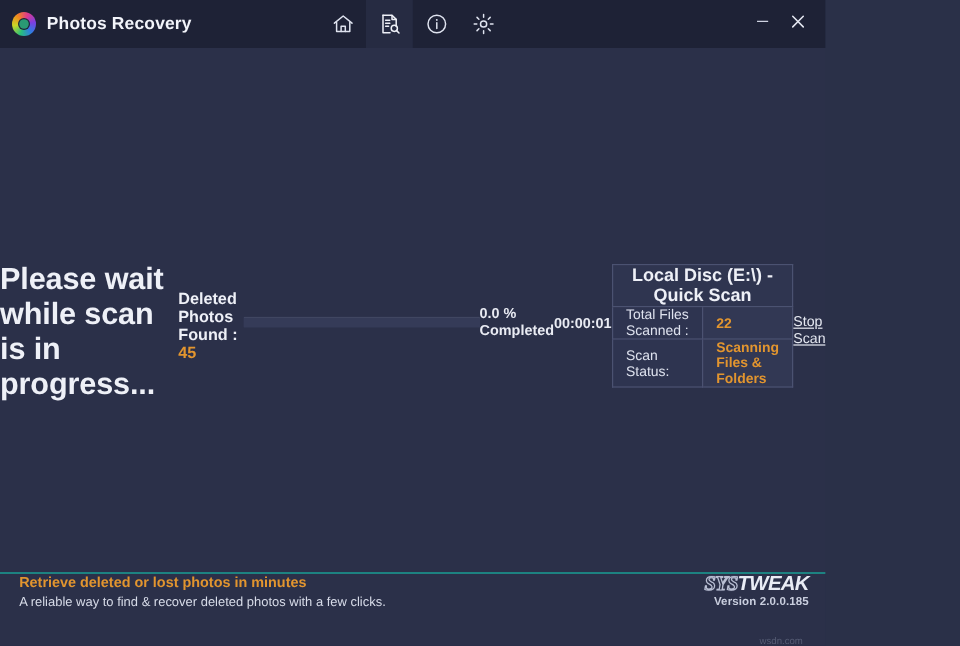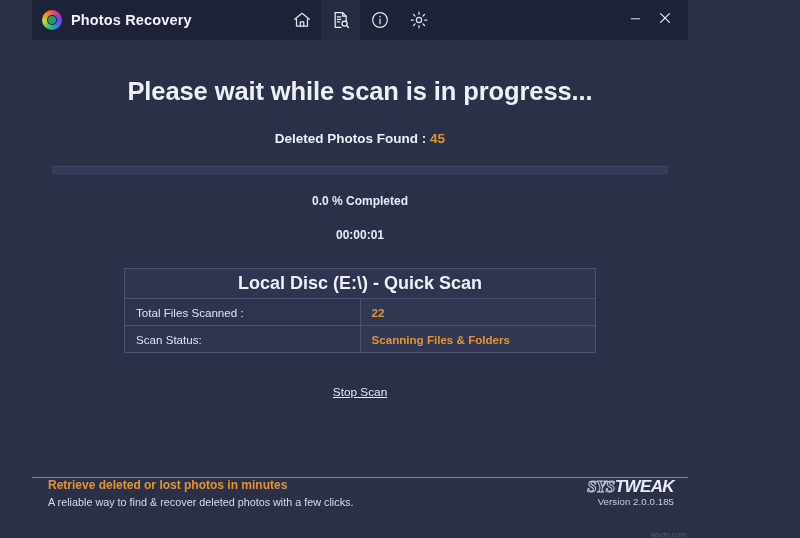--- a/index.html
+++ b/index.html
@@ -9,21 +9,20 @@
     font-family:"Liberation Sans", sans-serif;
     color:#e8eaf2;
     -webkit-font-smoothing:antialiased;
   }
   #app {
     position:relative;
     width:688px; height:538px;
     background:#2b3049;
     display:flex; flex-direction:column;
     overflow:hidden;
-    padding-left:32px;
   }
 
   
   .titlebar {
     position:relative;
     height:40px; flex:0 0 40px;
     background:#1e2236;
     display:flex; align-items:center;
   }
   .tb-logo {
@@ -67,21 +66,21 @@
   .winbtn {
     width:30px; height:40px;
     display:flex; align-items:center; justify-content:center;
     cursor:pointer; color:#cfd3e2;
   }
   .winbtn.close { margin-right:8px; }
 
   
   .content {
     flex:1 1 auto; position:relative;
-    display:flex; flex-direction:column; align-items:center;
+    display:flex; flex-direction:row; align-items:center;
   }
   .h1 {
     margin-top:37px;
     font-size:25.5px; font-weight:bold; color:#eef0f7;
     letter-spacing:-.1px;
   }
   .sub {
     margin-top:7px;
     font-size:11.5px; color:#c3c8db;
   }
@@ -126,21 +125,21 @@
     border:1px solid #4b5271;
     padding:0 11px;
     height:27px;
     font-size:11.6px;
     text-align:left;
     font-weight:normal;
   }
   .scantable .thead {
     text-align:center;
     font-weight:bold;
-    font-size:18px;
+    font-size:15px;
     color:#eef0f7;
     height:30px;
     background:#2f3550;
   }
   .scantable .lbl {
     width:158px;
     color:#dfe3ef;
     background:#2e3450;
   }
   .scantable .val {
@@ -173,23 +172,23 @@
     font-size:17px; font-weight:bold; font-style:italic;
     letter-spacing:-.6px; line-height:1;
     color:#e9ecf5;
   }
   .brand .sys {
     color:#2b3049;
     -webkit-text-stroke:1px #b9bfd4;
     text-shadow:0 0 1px #b9bfd4;
     font-family:Liberation Serif, serif;
   }
-  .version { font-size:9.6px; color:#c9cede; letter-spacing:.1px; }
+  .version { font-size:9.6px; color:#c9cede; letter-spacing:.1px;font-weight:bold; }
   .watermark {
-    position:absolute; right:1px; bottom:-1px;
+    position:absolute; right:19px; bottom:-1px;
     font-size:8px; color:#555b73;
   }
 </style>
 </head>
 <body>
 
 <div id="app">
 
   <div class="titlebar">
 

